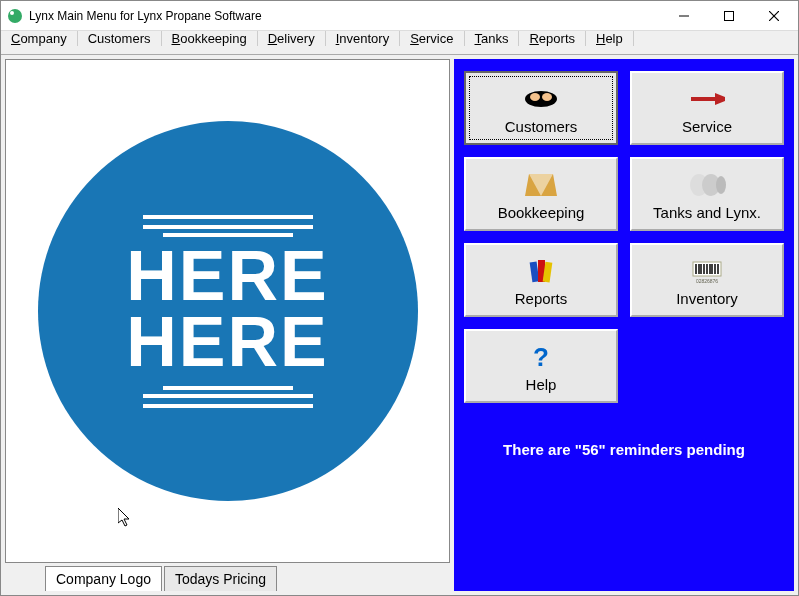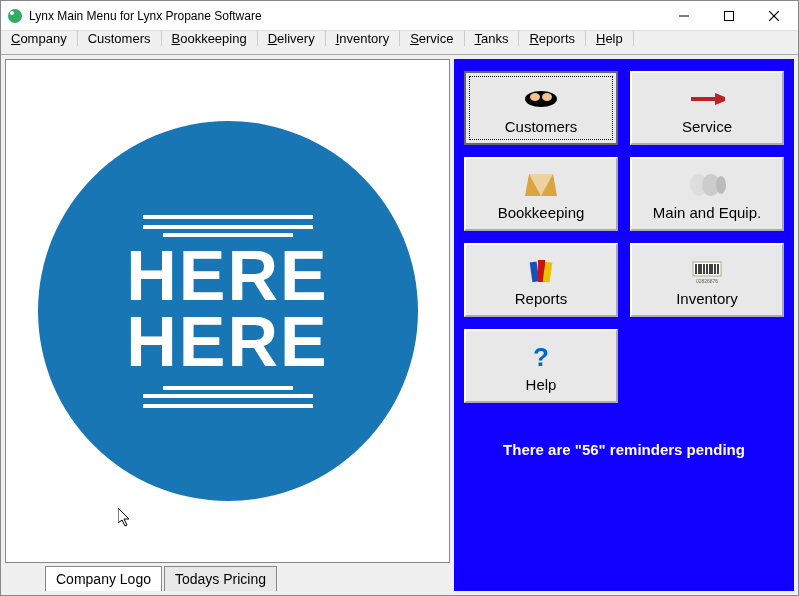--- a/index.html
+++ b/index.html
@@ -164,21 +164,21 @@
         </div>
 
         <div class="bigbtn">
           <div class="icon">
             <svg viewBox="0 0 40 30">
                 <ellipse cx="12" cy="15" rx="9" ry="11" fill="#ddd"></ellipse>
                 <ellipse cx="24" cy="15" rx="9" ry="11" fill="#ccc"></ellipse>
                 <ellipse cx="34" cy="15" rx="5" ry="9" fill="#bbb"></ellipse>
               </svg>
           </div>
-          <span>Main and Equip.</span>
+          <span>Tanks and Lynx.</span>
         </div>
 
 
         <div class="bigbtn">
           <div class="icon">
             <svg viewBox="0 0 40 30">
                 <rect x="10" y="6" width="7" height="20" fill="#1a4fc1" transform="rotate(-8 13 16)"></rect>
                 <rect x="17" y="4" width="7" height="22" fill="#c11"></rect>
                 <rect x="23" y="6" width="7" height="20" fill="#e6c200" transform="rotate(8 26 16)"></rect>
               </svg>

